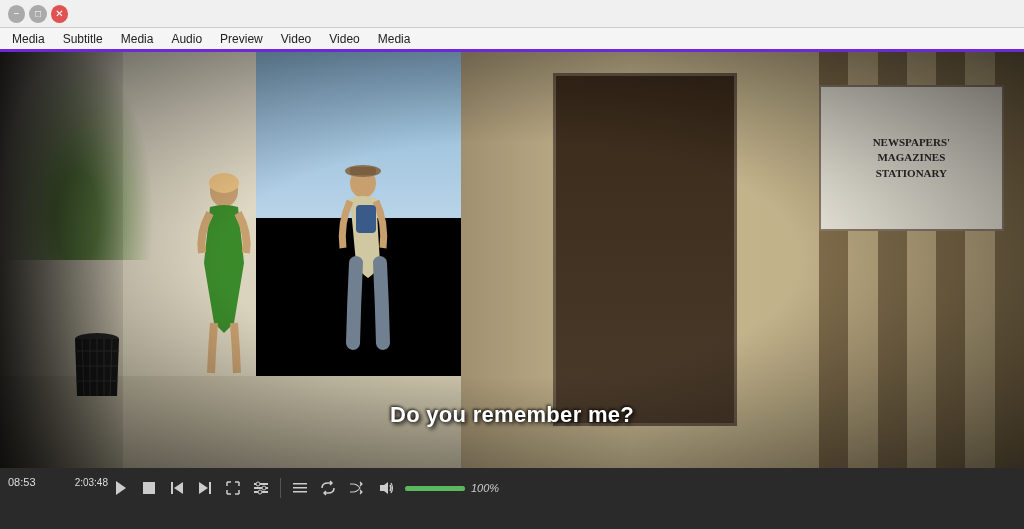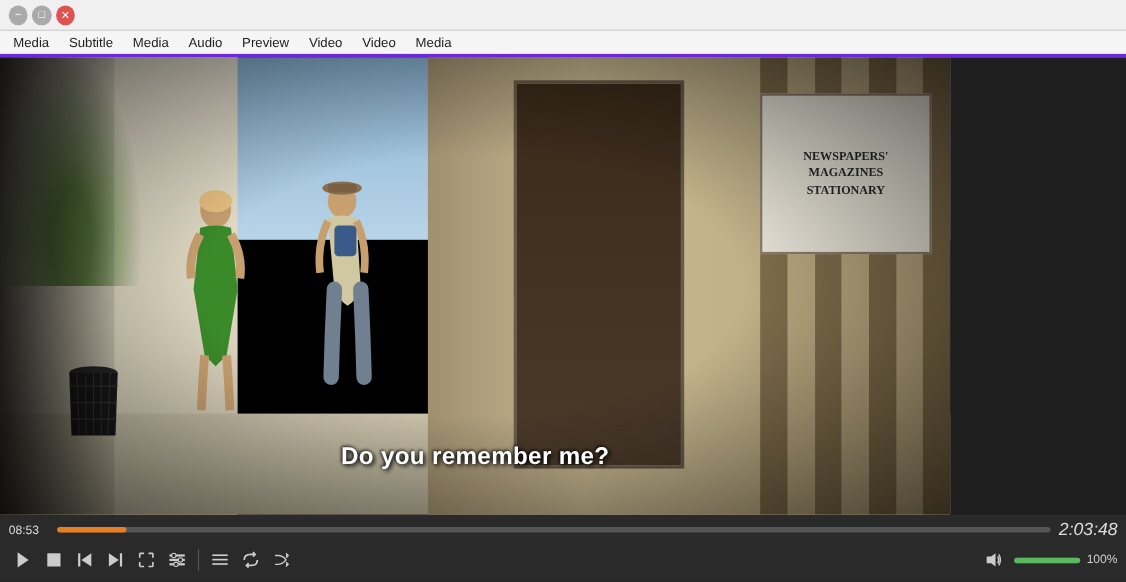--- a/index.html
+++ b/index.html
@@ -51,21 +51,21 @@
     .menu-item {
       padding: 2px 8px;
       font-size: 12px;
       color: #222;
       cursor: pointer;
       border-radius: 2px;
     }
 
     
     #video-area {
-      width: 864px;
+      width: 1024px;
       height: 416px;
       background: #000;
       position: relative;
       overflow: hidden;
     }
 
     
     .scene-sky {
       position: absolute;
       top: 0; left: 0;
@@ -146,21 +146,21 @@
       width: 70px;
       height: 230px;
     }
     
 
     
     #controls {
       height: 61px;
       background: #2a2a2a;
       display: flex;
-      flex-direction: column;
+      flex-direction: row;
       padding: 4px 8px 4px 8px;
     }
 
     
     #progress-row {
       display: flex;
       align-items: center;
       gap: 8px;
       height: 20px;
       margin-bottom: 2px;
@@ -178,25 +178,24 @@
       position: relative;
       cursor: pointer;
     }
     #progress-bar-fill {
       height: 100%;
       background: #e67e22;
       border-radius: 3px;
       width: 7%;
     }
     #time-total {
-      font-size: 16px;
+      font-size: 10px;
       color: #ddd;
       min-width: 48px;
       text-align: right;
-      font-style: italic;
     }
 
     
     #buttons-row {
       display: flex;
       align-items: center;
       gap: 2px;
       height: 32px;
     }
     .ctrl-btn {
@@ -226,20 +225,21 @@
     #volume-bar-fill {
       height: 100%;
       background: #5cb85c;
       border-radius: 3px;
       width: 100%;
     }
     #volume-label {
       font-size: 11px;
       color: #ccc;
       margin-left: 4px;
+      font-style: italic;
     }
     .spacer { flex: 1; }
 
     
     .trash-can {
       position: absolute;
       bottom: 16%;
       left: 7%;
       width: 50px;
       height: 70px;

